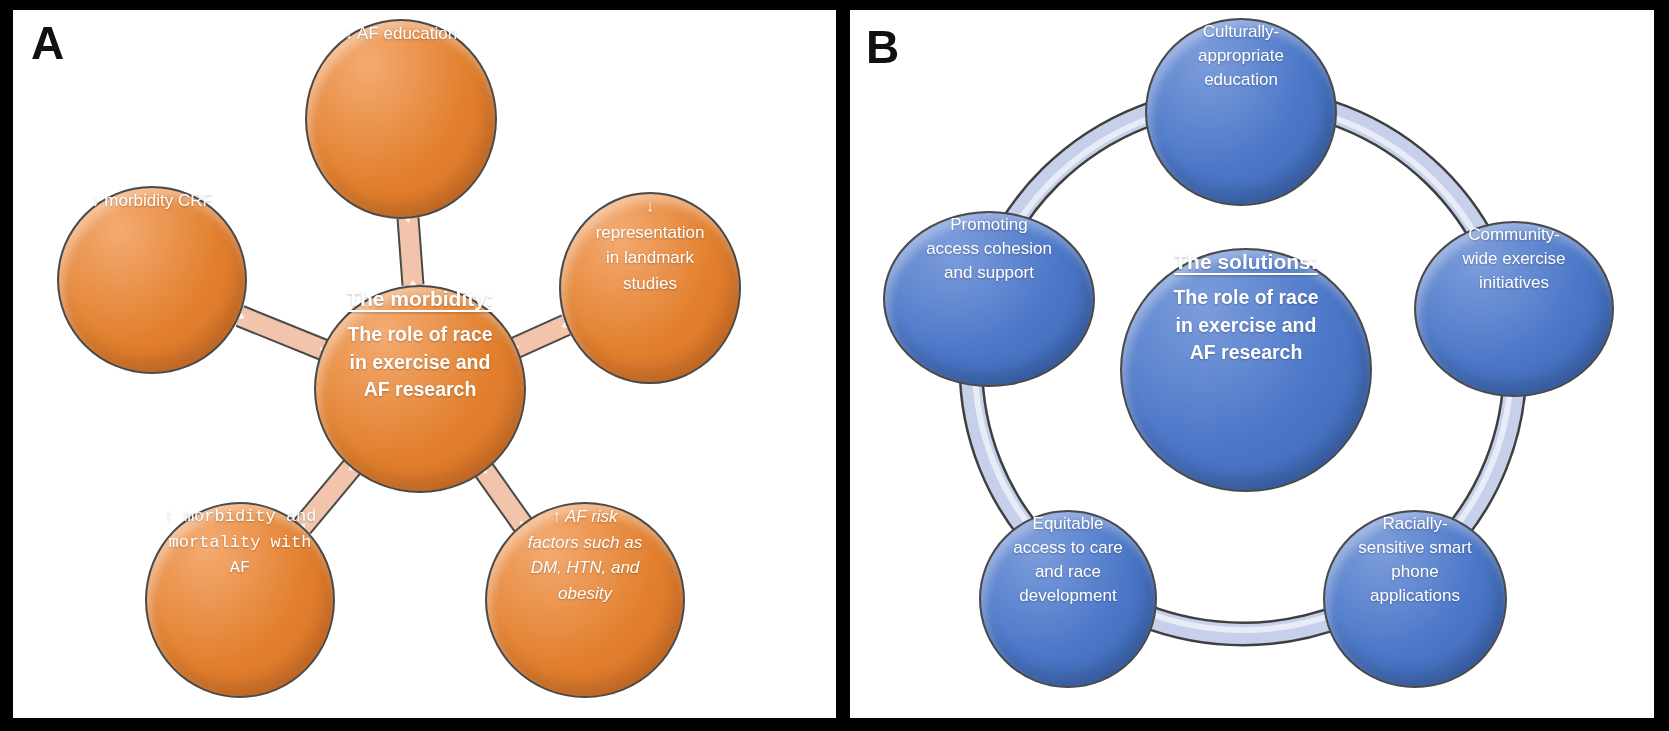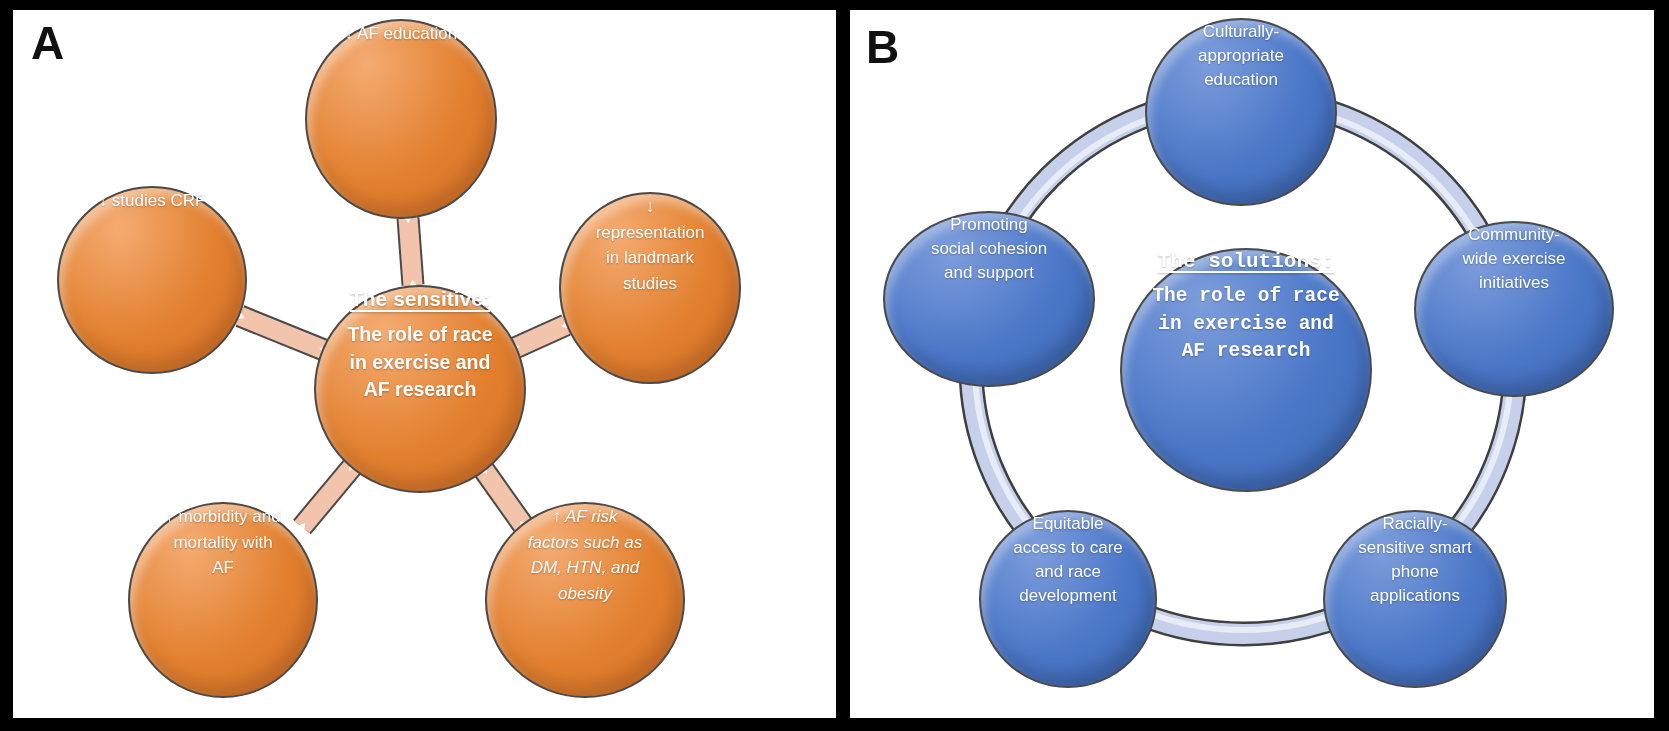--- a/index.html
+++ b/index.html
@@ -105,40 +105,40 @@
   </g>
 </svg>
 
 <div class="panel-label" style="left:31px;top:20px;">A</div>
 
 <div class="node orange sat-a" style="left:305px;top:19px;width:192px;height:200px;">
   <div class="txt">↓ AF education</div>
 </div>
 
 <div class="node orange sat-a" style="left:57px;top:186px;width:190px;height:188px;">
-  <div class="txt">↓ studies CRF</div>
+  <div class="txt">↓ morbidity CRF</div>
 </div>
 
 <div class="node orange sat-a" style="left:559px;top:192px;width:182px;height:192px;">
   <div class="txt">↓
 representation
 in landmark
 studies</div>
 </div>
 
 <div class="node orange hub" style="left:314px;top:285px;width:212px;height:208px;">
   <div>
-    <div class="hub-heading">The sensitive:</div>
+    <div class="hub-heading">The morbidity:</div>
     <div class="hub-body">The role of race
 in exercise and
 AF research</div>
   </div>
 </div>
 
-<div class="node orange sat-a" style="left:128px;top:502px;width:190px;height:196px;">
+<div class="node orange sat-a" style="left:145px;top:502px;width:190px;height:196px;font-family:Liberation Mono, monospace;">
   <div class="txt">↑ morbidity and
 mortality with
 AF</div>
 </div>
 
 <div class="node orange sat-a" style="left:485px;top:502px;width:200px;height:196px;font-style:italic;">
   <div class="txt">↑ AF risk
 factors such as
 DM, HTN, and
 obesity</div>
@@ -149,31 +149,31 @@
 <div class="panel-label" style="left:866px;top:24px;">B</div>
 
 <div class="node blue sat-b" style="left:1145px;top:18px;width:192px;height:188px;">
   <div class="txt">Culturally-
 appropriate
 education</div>
 </div>
 
 <div class="node blue sat-b" style="left:883px;top:211px;width:212px;height:176px;">
   <div class="txt">Promoting
-social cohesion
+access cohesion
 and support</div>
 </div>
 
 <div class="node blue sat-b" style="left:1414px;top:221px;width:200px;height:176px;">
   <div class="txt">Community-
 wide exercise
 initiatives</div>
 </div>
 
-<div class="node blue hub" style="left:1120px;top:248px;width:252px;height:244px;font-family:Liberation Mono, monospace;">
+<div class="node blue hub" style="left:1120px;top:248px;width:252px;height:244px;">
   <div>
     <div class="hub-heading">The solutions:</div>
     <div class="hub-body">The role of race
 in exercise and
 AF research</div>
   </div>
 </div>
 
 <div class="node blue sat-b" style="left:979px;top:510px;width:178px;height:178px;">
   <div class="txt">Equitable

